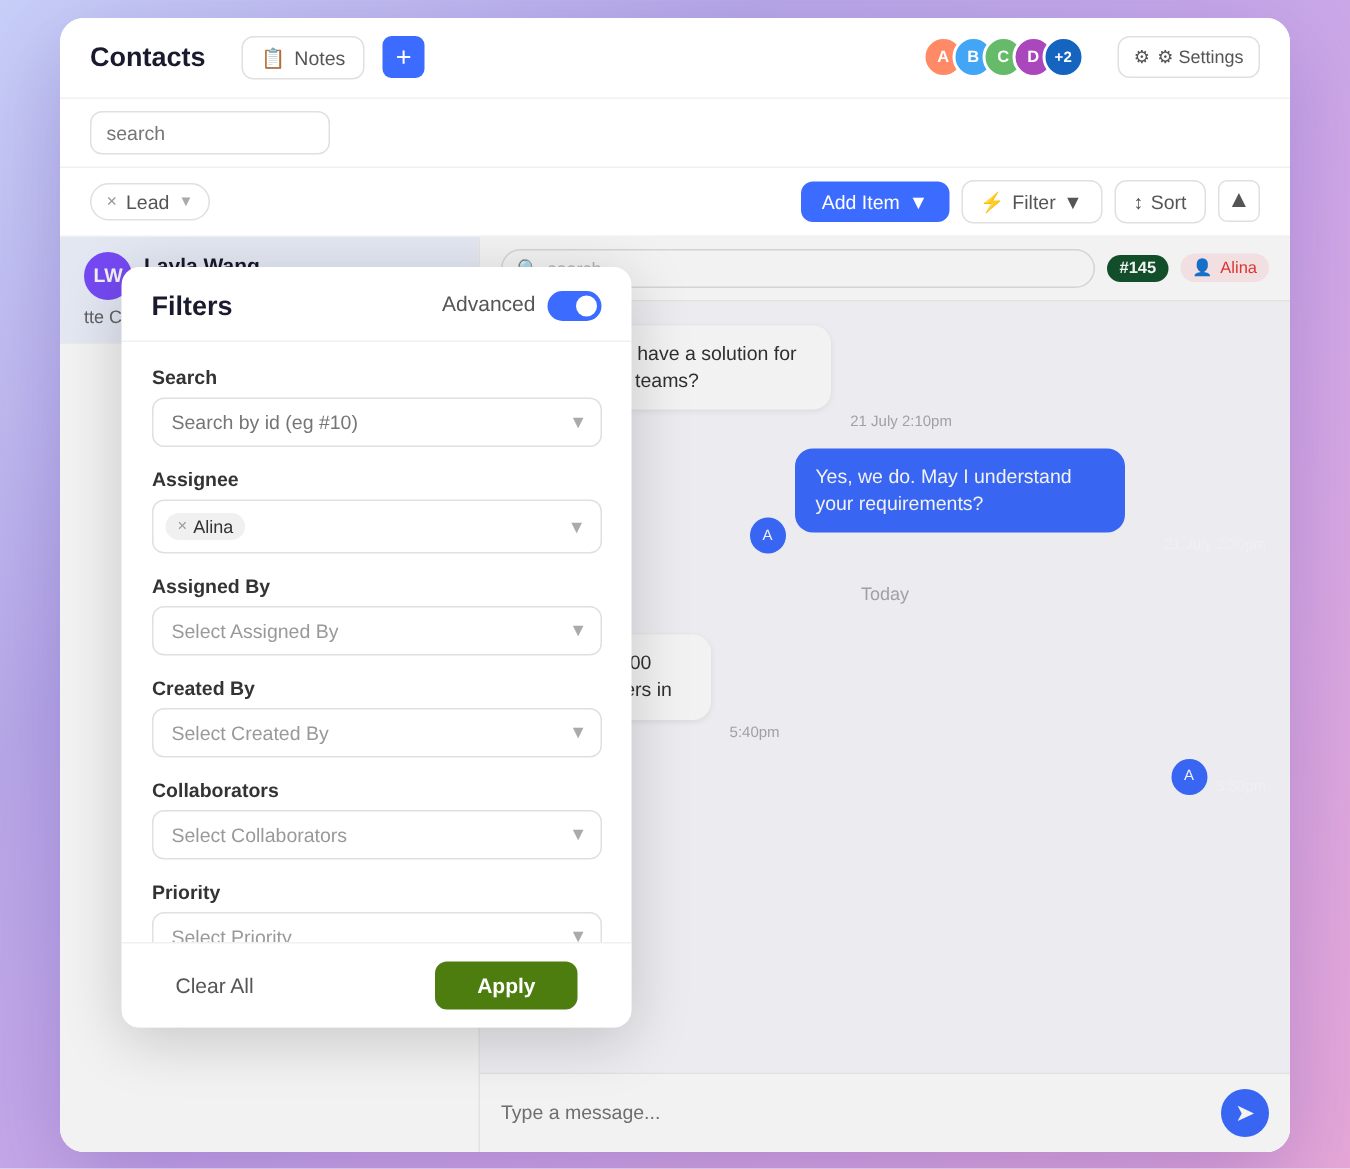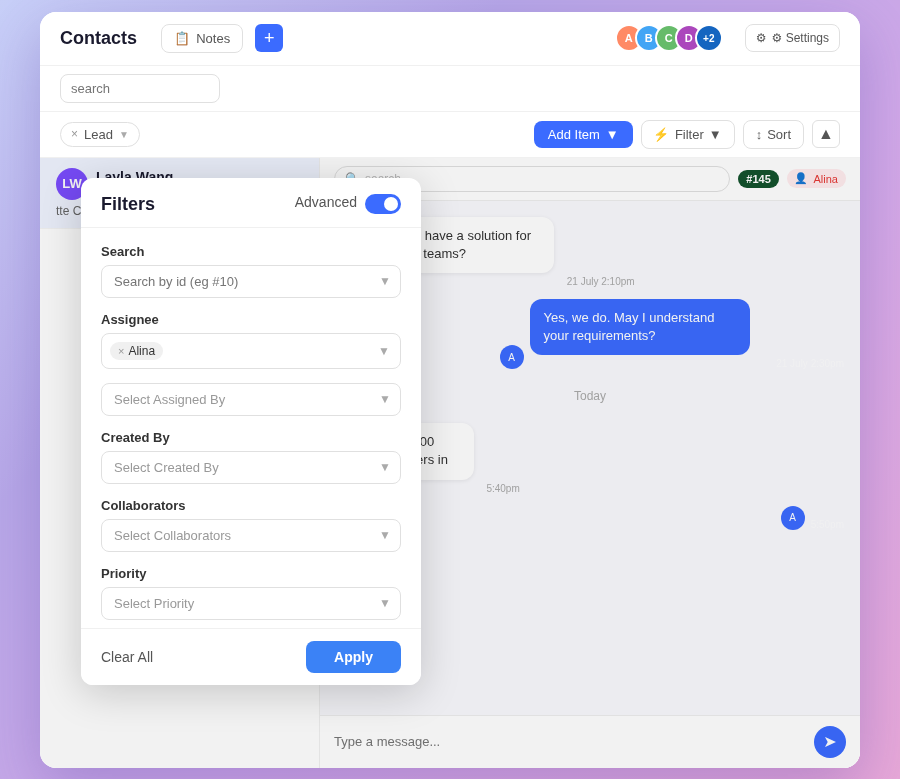--- a/index.html
+++ b/index.html
@@ -482,35 +482,35 @@
     }
     .chip-x {
       cursor: pointer;
       color: #999;
       font-size: 11px;
     }
     .filters-footer {
       display: flex;
       align-items: center;
       justify-content: space-between;
-      padding: 12px 20px;
+      padding: 12px 36px;
       border-top: 1px solid #f0f0f0;
       background: white;
     }
     .btn-clear-all {
       font-size: 14px;
       color: #555;
       cursor: pointer;
       background: none;
       border: none;
       font-weight: 500;
     }
     .btn-apply {
       padding: 8px 28px;
-      background: #3b82f6;
+      background: #4d7c0f;
       color: white;
       border: none;
       border-radius: 8px;
       font-size: 14px;
       font-weight: 600;
       cursor: pointer;
     }
   </style>
 </head>
 <body>
@@ -671,20 +671,21 @@
             <div class="filter-tag-wrap">
               <div class="filter-chip">
                 <span class="chip-x">×</span>
                 <span>Alina</span>
               </div>
               <span class="filter-chevron" style="position:absolute;">▼</span>
             </div>
           </div>
 
           <div class="filter-section">
+            <div class="filter-label">Assigned By</div>
             <div class="filter-input-wrap">
               <select class="filter-input">
                 <option value="">Select Assigned By</option>
               </select>
               <span class="filter-chevron">▼</span>
             </div>
           </div>
 
           <div class="filter-section">
             <div class="filter-label">Created By</div>

